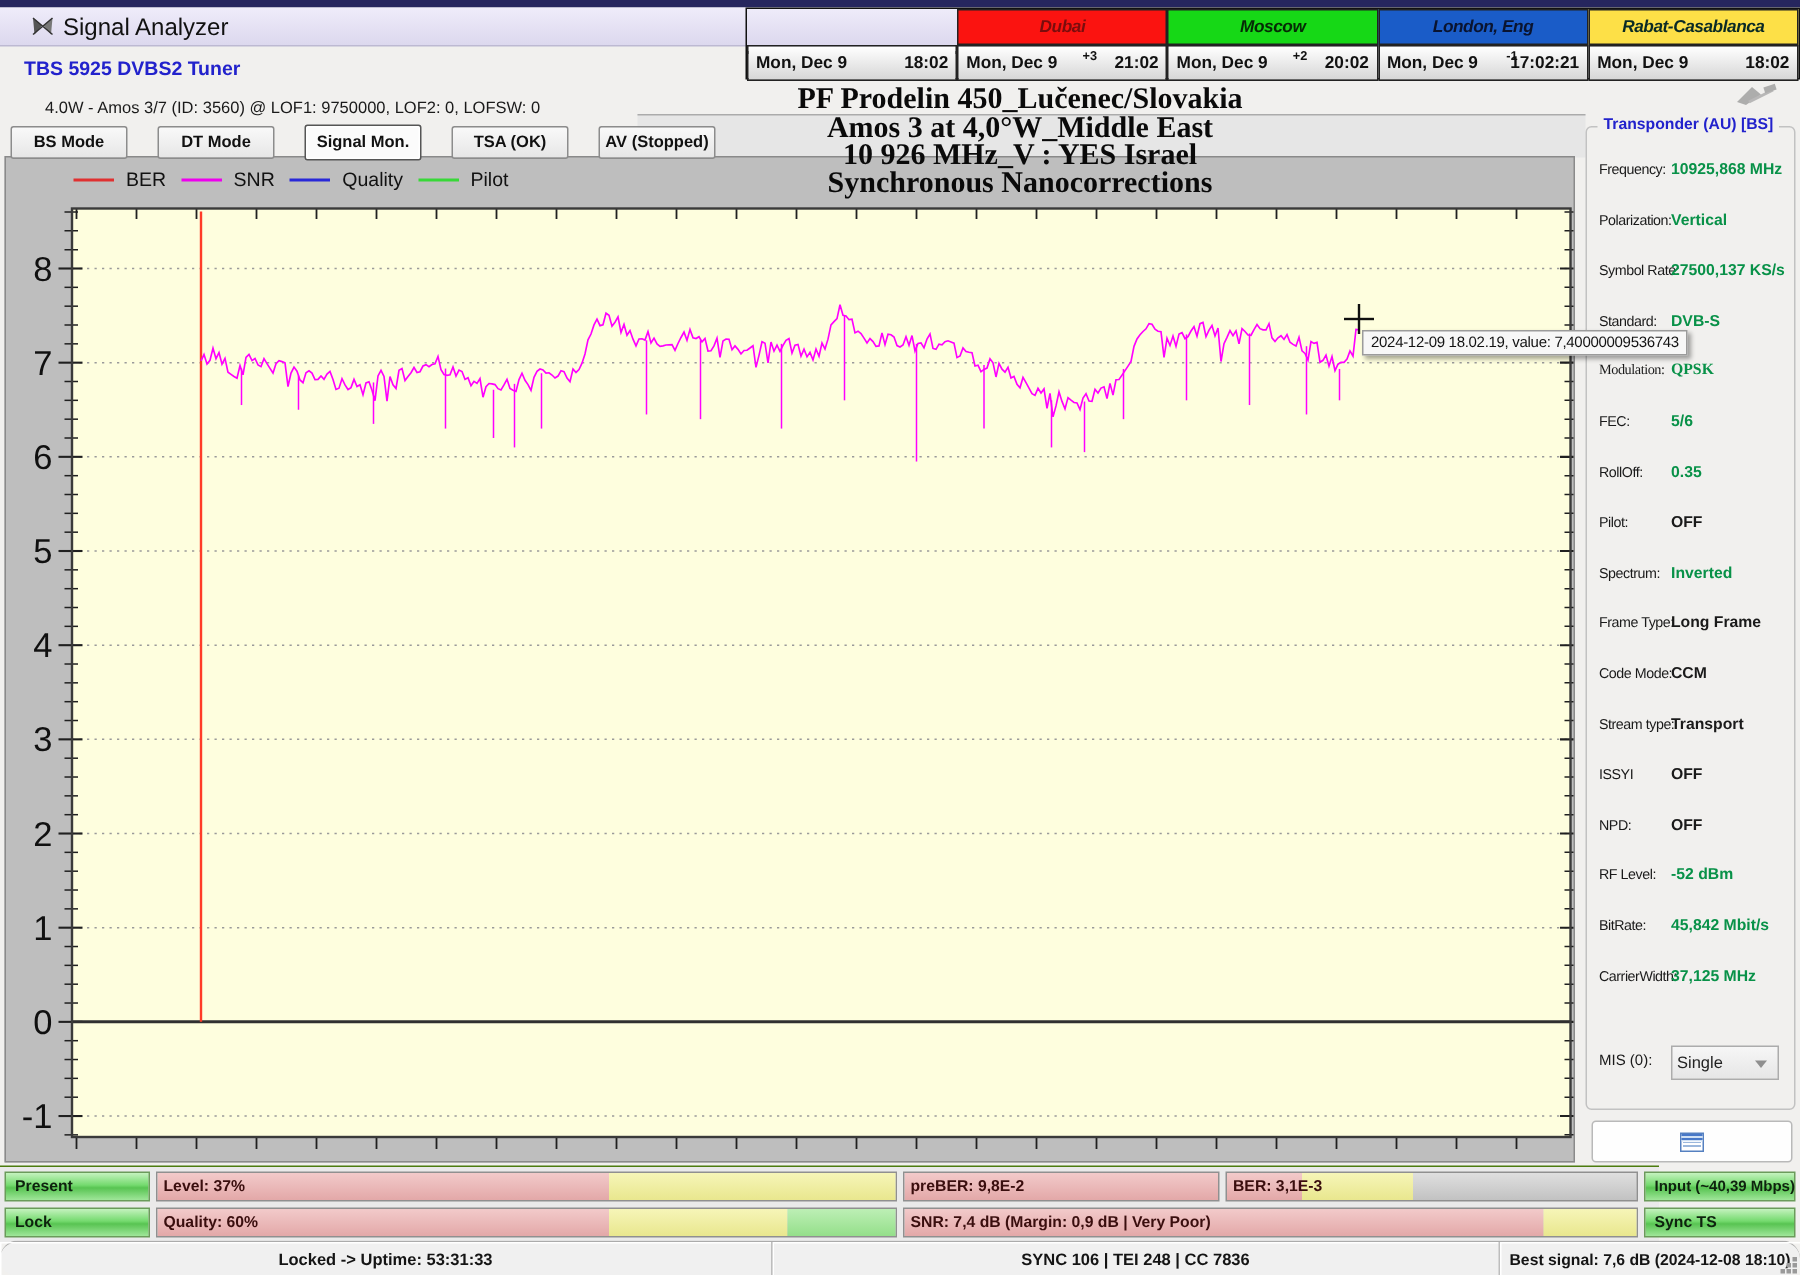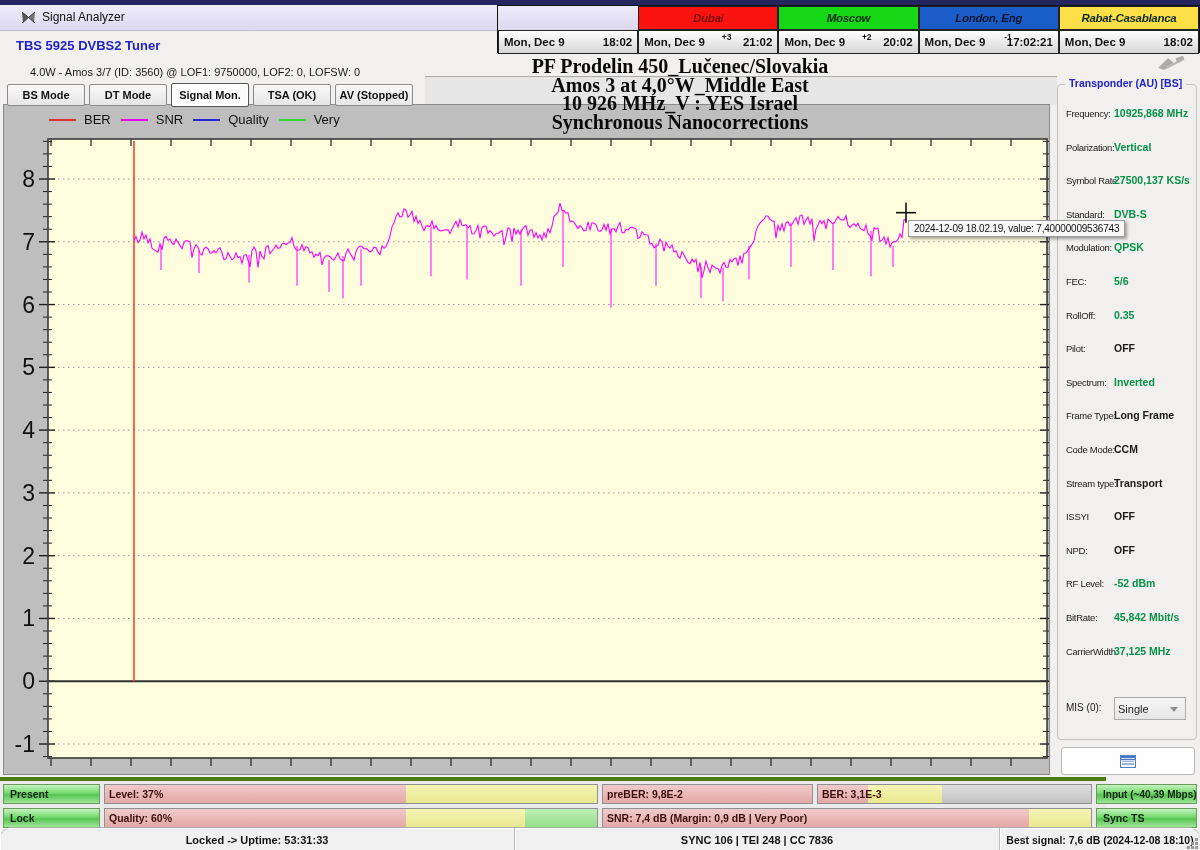--- a/index.html
+++ b/index.html
@@ -2,41 +2,41 @@
 <html><head>
 <meta charset="utf-8">
 <style>
   html,body{margin:0;padding:0;}
   body{width:1200px;height:850px;position:relative;overflow:hidden;
        font-family:"Liberation Sans",sans-serif;background:#F1F0EE;-webkit-font-smoothing:antialiased;}
   .abs{position:absolute;}
   
   .top-strip{left:0;top:0;width:1200px;height:5px;background:#26265E;}
   .titlebar{left:0;top:5px;width:1200px;height:25px;background:linear-gradient(#EFECFA,#DCD8EE);border-bottom:1px solid #BDB9D2;}
-  .titlebar .ttl{position:absolute;left:42px;top:5px;font-size:12px;color:#111;}
+  .titlebar .ttl{position:absolute;left:42px;top:5px;font-size:16px;color:#111;}
   .app-ico{position:absolute;left:20px;top:4px;width:17px;height:17px;}
   
   .clocks{left:497px;top:5px;width:703px;height:48px;display:grid;grid-template-columns:repeat(5,1fr);grid-template-rows:24px 24px;border:1px solid #111;box-sizing:border-box;z-index:30;}
   .clock-h{border:1px solid #222;box-sizing:border-box;display:flex;align-items:center;justify-content:center;
            font-size:11.5px;font-weight:bold;font-style:italic;letter-spacing:-0.3px;white-space:nowrap;overflow:hidden;}
   .clock-t{border:1px solid #222;box-sizing:border-box;background:linear-gradient(#FFFFFF,#D6D6D6);position:relative;
            font-size:11.5px;font-weight:bold;color:#111;}
   .clock-t .d{position:absolute;left:5px;top:5px;white-space:nowrap;}
   .clock-t .tm{position:absolute;right:5px;top:5px;}
   .clock-t .off{position:absolute;right:46px;top:1px;font-size:8.5px;}
   .shadow-ico{left:1152px;top:54px;width:34px;height:18px;opacity:.65;z-index:5;}
   
   .tuner-name{left:16px;top:38px;font-size:13px;font-weight:bold;color:#2222CC;}
   .tuner-info{left:30px;top:66px;font-size:11px;color:#1A1A1A;}
   
   .band{left:425px;top:76px;width:632px;height:28px;background:#E6E6E6;border-top:1px solid #ABABAB;z-index:2;}
   .site{left:440px;top:57px;width:480px;text-align:center;z-index:6;font-family:"Liberation Serif",serif;
         font-weight:bold;font-size:20px;line-height:18.5px;color:#0A0A0A;}
   
-  .tabs{left:7px;top:84px;height:24px;display:flex;gap:4px;z-index:6;}
+  .tabs{left:7px;top:84px;height:24px;display:flex;gap:20px;z-index:6;}
   .tab{width:78px;height:22px;background:linear-gradient(#F9F9F9,#E6E6E6);border:1px solid #8C8C8C;border-radius:2px;
        font-size:11px;font-weight:600;color:#111;display:flex;align-items:center;justify-content:center;padding:0;font-family:inherit;}
   .tab.active{background:#FBFBFB;border:1px solid #555;box-shadow:inset 0 0 0 1px #fff;height:24px;margin-top:-1px;}
   
   .chart{left:3px;top:104px;width:1047px;height:671px;background:#BEBEBE;border:1px solid #8A8A8A;box-sizing:border-box;z-index:3;}
   .legend{position:absolute;left:45px;top:7px;display:flex;align-items:center;gap:10px;font-size:13px;color:#111;}
   .legend .sw{width:27px;height:0;border-top:2px solid #000;margin-right:8px;}
   .legend .it{display:flex;align-items:center;}
   #plot{position:absolute;left:0;top:0;}
   
@@ -53,21 +53,21 @@
   .mis .lb{position:absolute;left:0;top:5px;font-size:10px;color:#1A1A1A;}
   .mis .dd{position:absolute;left:48px;top:0;width:72px;height:23px;background:linear-gradient(#F6F6F6,#E6E6E6);
            border:1px solid #ACACAC;box-sizing:border-box;font-size:11px;color:#222;display:flex;align-items:center;padding-left:3px;}
   .mis .car{position:absolute;right:7px;top:9px;width:0;height:0;border-left:4px solid transparent;border-right:4px solid transparent;border-top:5px solid #8F8F8F;}
   .save-btn{left:1061px;top:747px;width:132px;height:26px;background:#FEFEFE;border:1px solid #B9B9B9;border-radius:3px;
             display:flex;align-items:center;justify-content:center;z-index:4;}
   .floppy{width:16px;height:13px;border:1px solid #5580C0;background:#fff;position:relative;box-sizing:border-box;}
   .floppy:before{content:"";position:absolute;left:0;top:0;right:0;height:5px;background:repeating-linear-gradient(#4878C8 0 1.5px,#CFE0F4 1.5px 2.5px);}
   .floppy:after{content:"";position:absolute;left:1px;right:1px;bottom:2px;height:4px;background:repeating-linear-gradient(#9CB8DC 0 1px,#fff 1px 2.5px);}
   
-  .footer{left:0;top:777px;width:1106px;height:50px;background:#EAEAEA;border-top:4px solid #4d7c0f;z-index:10;}
+  .footer{left:0;top:777px;width:1106px;height:50px;background:#EAEAEA;border-top:1px solid #4d7c0f;z-index:10;}
   .badge{position:absolute;height:20px;background:linear-gradient(#C4F2BE,#74DA6E 45%,#58C452 55%,#9FE699);
          border:1px solid #6B9B5B;box-sizing:border-box;font-size:10.5px;font-weight:bold;color:#0E220E;
          display:flex;align-items:center;padding-left:6px;white-space:nowrap;}
   .mbar{position:absolute;height:20px;background:linear-gradient(#DFDFDF,#C2C2C2);border:1px solid #909090;box-sizing:border-box;overflow:hidden;}
   .mbar .seg{position:absolute;top:0;bottom:0;}
   .seg.pink{background:linear-gradient(#F2CACA,#E3A8A8);}
   .seg.yellow{background:linear-gradient(#F6F5B8,#E9E78E);}
   .seg.green{background:linear-gradient(#BDEFB5,#94DF8A);}
   .mbar .lab{position:absolute;left:4px;top:3px;font-size:10.5px;font-weight:bold;color:#3A0E0E;white-space:nowrap;z-index:2;}
   
@@ -156,21 +156,21 @@
       <span class="it">
         <span class="sw" style="border-top-color: rgb(238, 0, 238);"></span>
         <span>SNR</span>
       </span>
       <span class="it">
         <span class="sw" style="border-top-color: rgb(40, 40, 216);"></span>
         <span>Quality</span>
       </span>
       <span class="it">
         <span class="sw" style="border-top-color: rgb(56, 216, 56);"></span>
-        <span>Very</span>
+        <span>Pilot</span>
       </span>
     </div>
   <svg id="plot" width="1045" height="669" viewBox="0 0 1045 669">
       <rect x="44" y="34" width="999" height="619" fill="#FEFEDE"></rect>
       <line x1="44" y1="639.02" x2="1043" y2="639.02" stroke="#9A9A9A" stroke-width="1" stroke-dasharray="1.5 3.5"></line>
       <line x1="35" y1="639.02" x2="51" y2="639.02" stroke="#202020" stroke-width="1.4"></line>
       <line x1="1036" y1="639.02" x2="1050" y2="639.02" stroke="#202020" stroke-width="1.4"></line>
       <text x="31" y="647.02" text-anchor="end" font-size="23" font-family="Liberation Sans, sans-serif" fill="#101010">-1</text>
       <line x1="35" y1="576.24" x2="51" y2="576.24" stroke="#202020" stroke-width="1.4"></line>
       <line x1="1036" y1="576.24" x2="1050" y2="576.24" stroke="#202020" stroke-width="1.4"></line>
@@ -385,21 +385,21 @@
       <span class="vl green">Vertical</span>
     </div>
     <div class="prow" style="top: 87.2px;">
       <span class="lb">Symbol Rate:</span>
       <span class="vl green">27500,137 KS/s</span>
     </div>
     <div class="prow" style="top: 120.8px;">
       <span class="lb">Standard:</span>
       <span class="vl green">DVB-S</span>
     </div>
-    <div class="prow" style="top: 154.4px;">
+    <div class="prow" style="top: 154.4px; font-family: Liberation Serif, serif;">
       <span class="lb">Modulation:</span>
       <span class="vl green">QPSK</span>
     </div>
     <div class="prow" style="top: 188px;">
       <span class="lb">FEC:</span>
       <span class="vl green">5/6</span>
     </div>
     <div class="prow" style="top: 221.6px;">
       <span class="lb">RollOff:</span>
       <span class="vl green">0.35</span>

